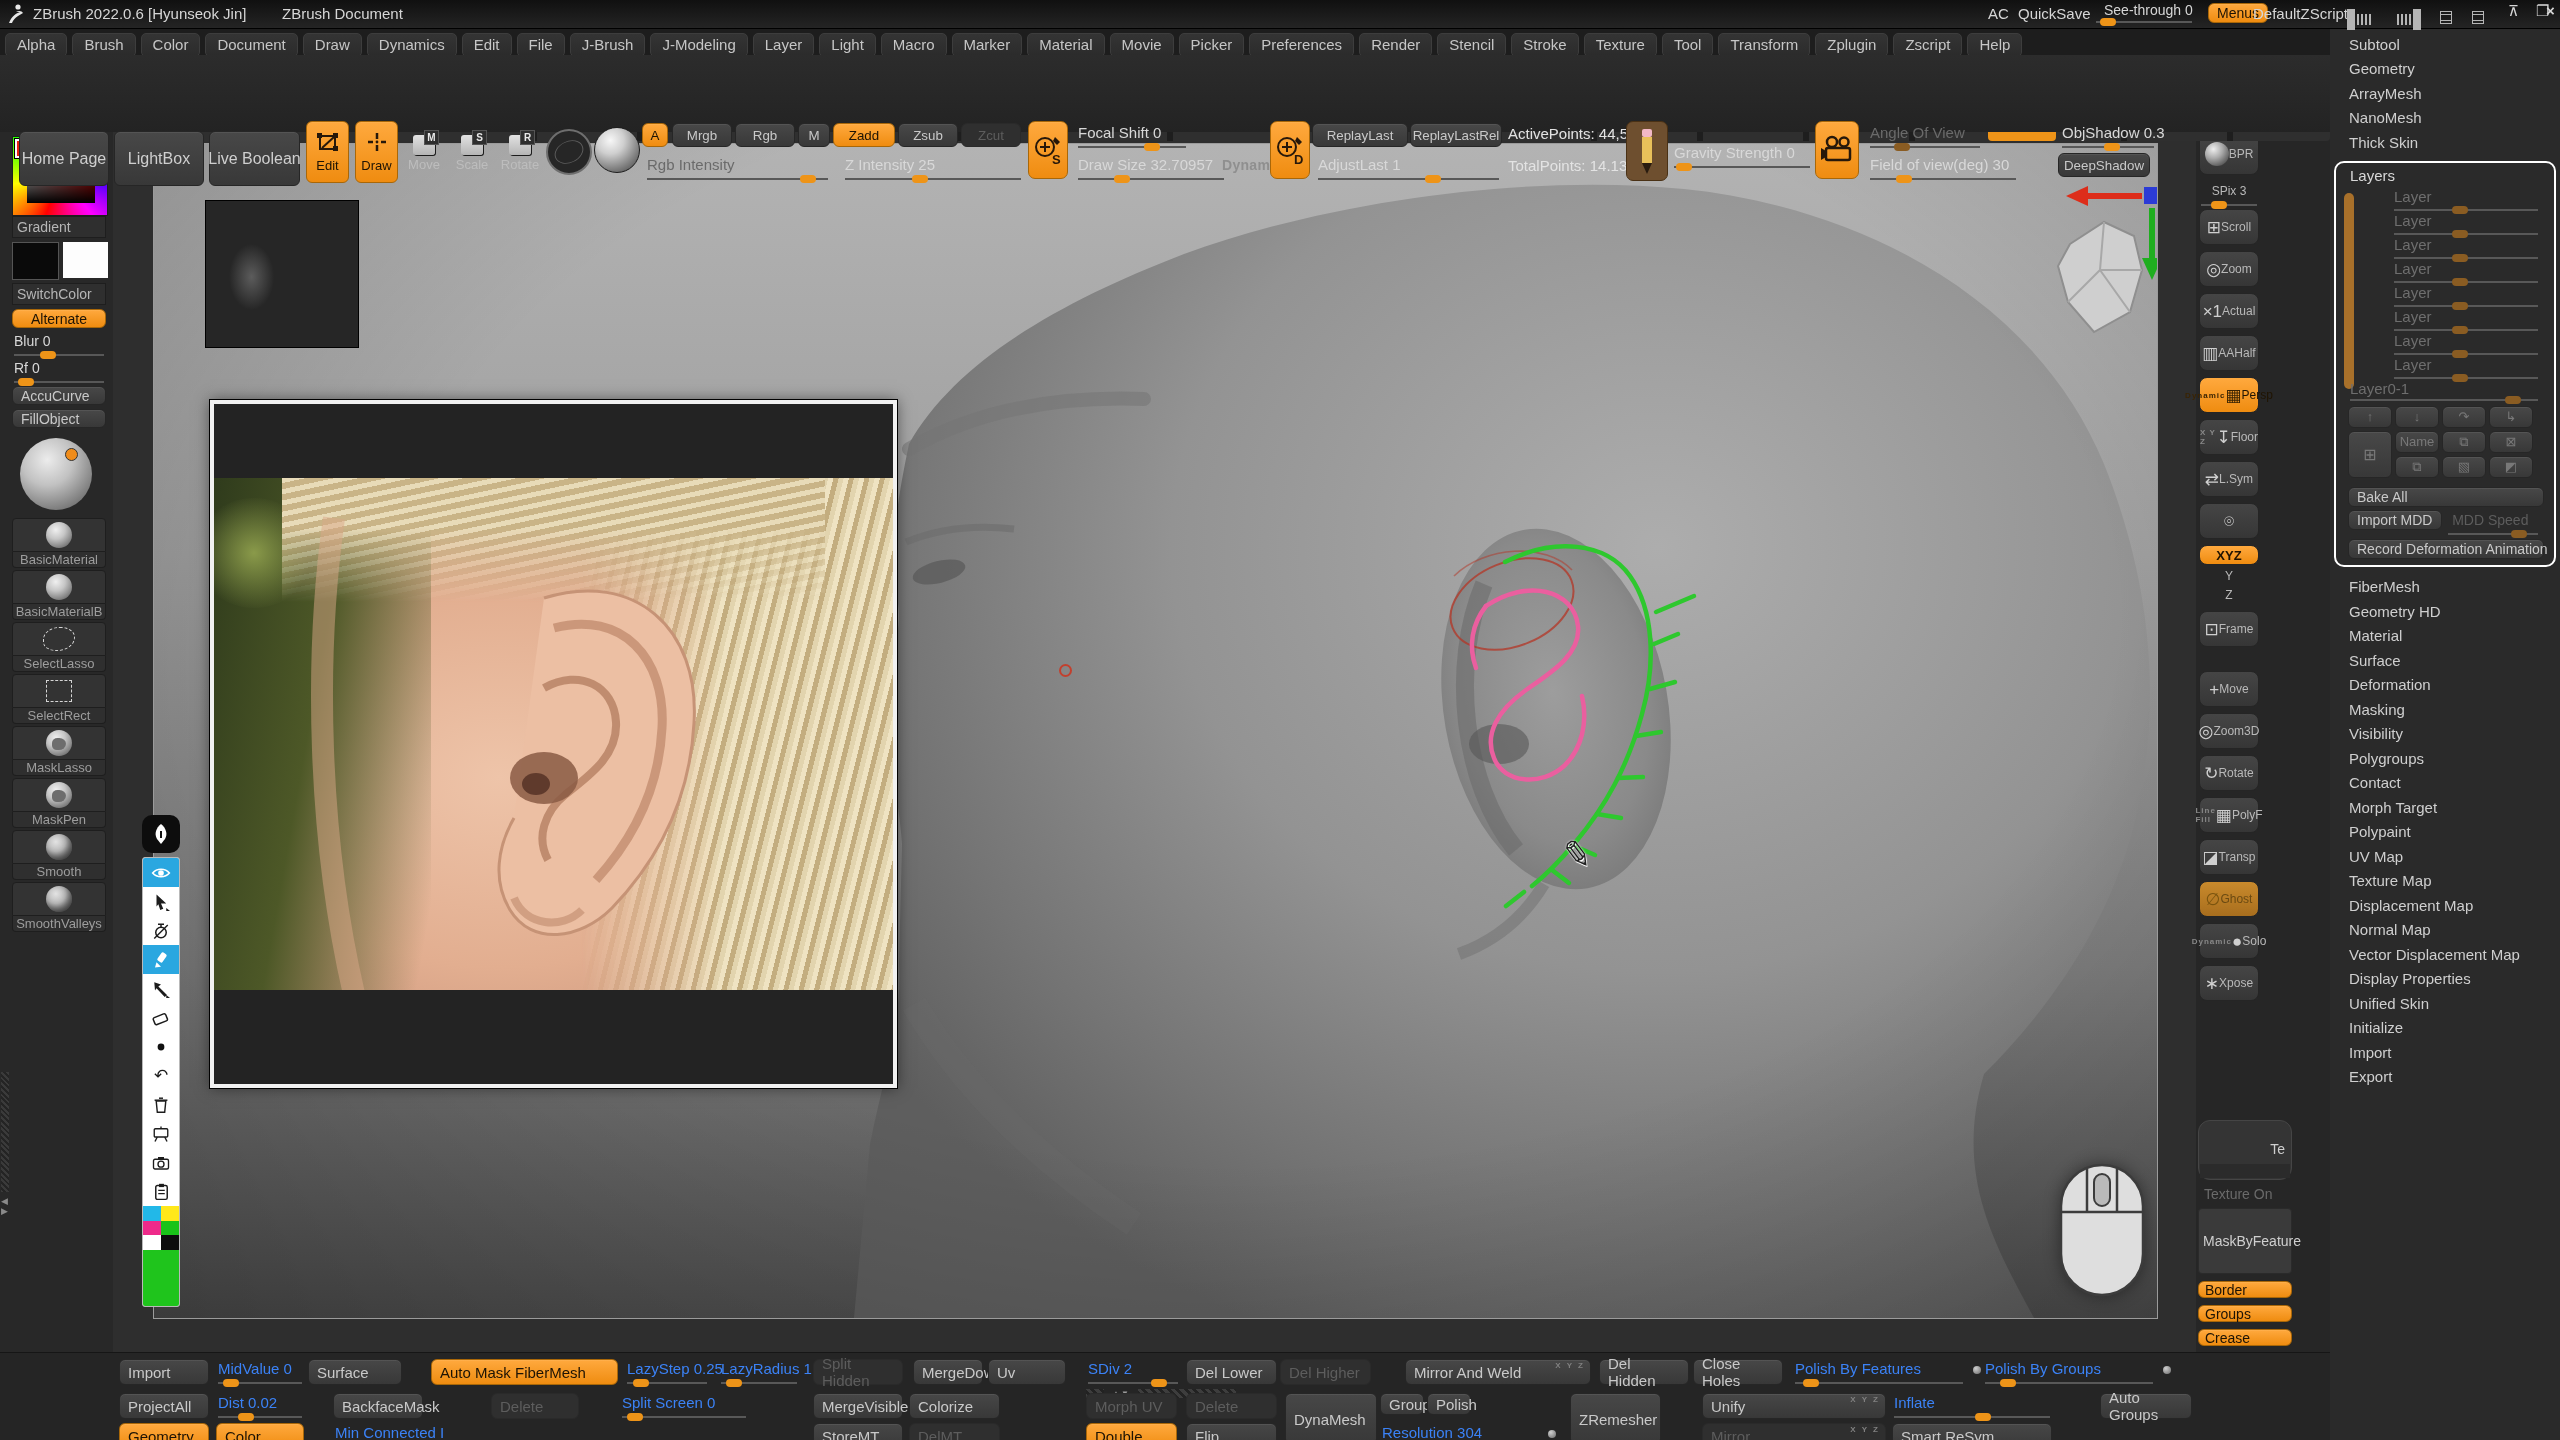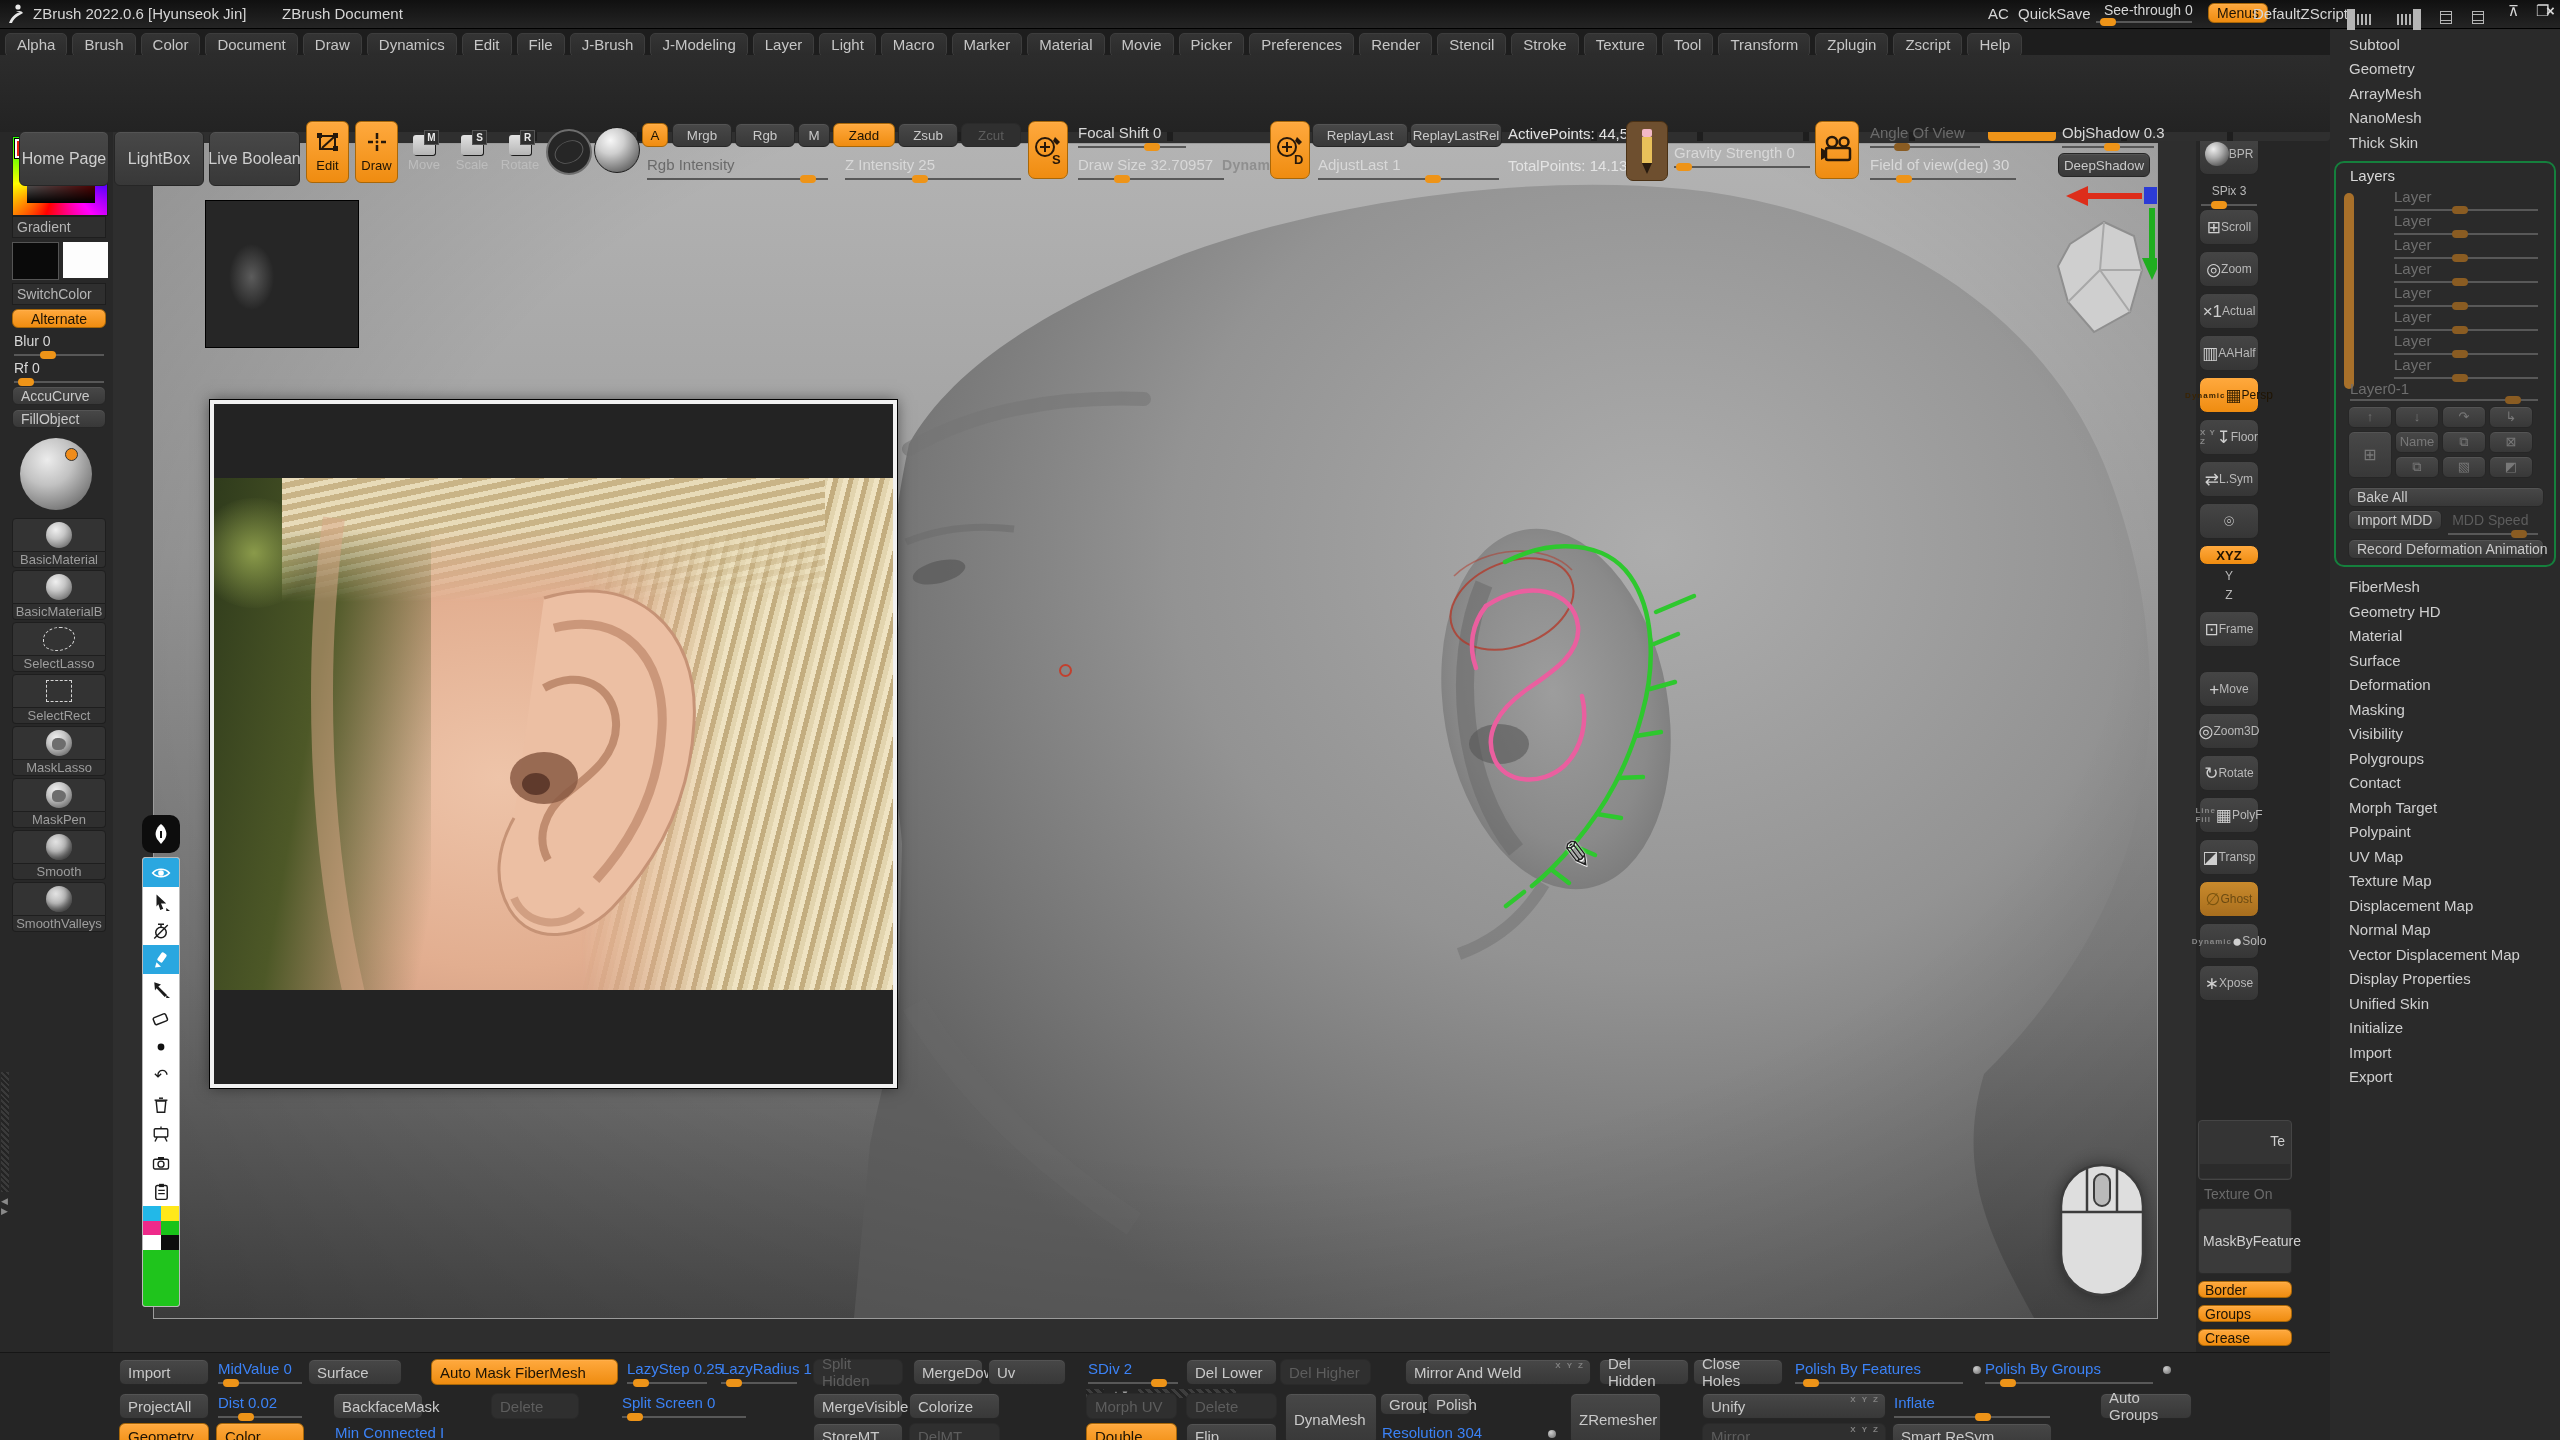--- a/index.html
+++ b/index.html
@@ -149,30 +149,30 @@
   .shelf-item.on{background:linear-gradient(#ffa93e,#ef8c10);color:#201402;}
   .shelf-item.on .icon,.shelf-item.on .sup{color:#3a2403;}
   .shelf-item.ghost-on{background:linear-gradient(#c98a2c,#a86e1e);color:#6b4a12;}
   .shelf-item.ghost-on .icon{color:#7a540f;}
   .shelf-item.plain{background:none;border:none;min-height:26px;margin-bottom:2px;padding-bottom:8px;}
   .shelf-item.minis{min-height:18px;background:none;border:none;margin-bottom:1px;padding:0;}
   .shelf-item.xyzbtn{min-height:20px;padding:0;margin-bottom:2px;font-weight:bold;font-size:13px;}
   .shelf-item.bpr{min-height:42px;}
   .bpr-ball{width:24px;height:24px;border-radius:50%;background:radial-gradient(circle at 35% 30%,#eee,#aaa 40%,#555 80%);}
   .rail2item{position:absolute;left:2px;width:94px;box-sizing:border-box;}
-  .texbox{height:60px;background:#343434;border:1px solid #454545;border-radius:4px;color:#cfcfcf;font-size:14px;
-    text-align:right;padding:12px 6px;box-sizing:border-box;}
+  .texbox{height:60px;background:#343434;border:1px solid #454545;border-radius:12px;color:#cfcfcf;font-size:14px;
+    text-align:right;padding:20px 6px;box-sizing:border-box;}
   .texbox .strip{position:absolute;left:1px;right:1px;bottom:1px;height:14px;background:#2b2b2b;}
   .maskbox{height:66px;background:#3a3a3a;border:1px solid #2a2a2a;border-radius:4px;display:flex;align-items:center;color:#cfcfcf;font-size:14px;padding-left:4px;box-sizing:border-box;}
   .rail2btn{height:17px;font-size:14px;justify-content:flex-start;padding:0 6px;width:94px;}
   
   .toolpanel{position:absolute;left:2330px;top:28px;width:230px;height:1412px;background:#2a2a2a;z-index:45;
     padding:4px 0 0 0;box-sizing:border-box;}
   .tp-item{height:24.5px;display:flex;align-items:center;padding-left:19px;color:#cfcfcf;}
-  .layersbox{margin:6px 4px 8px 4px;border:2px solid #15803d;border-radius:10px;padding:2px 6px 6px 10px;position:relative;}
+  .layersbox{margin:6px 4px 8px 4px;border:2px solid #ffffff;border-radius:10px;padding:2px 6px 6px 10px;position:relative;}
   .layers-title{color:#d8d8d8;padding:2px 0 4px 4px;}
   .layer-row{position:relative;height:24px;color:#6e6e6e;padding-left:48px;box-sizing:border-box;}
   .layer-row .trk{left:48px;right:10px;}
   .layers-scroll{position:absolute;left:8px;top:30px;width:10px;height:196px;background:#a8702a;border-radius:5px;}
   .lgrid{display:grid;grid-template-columns:44px 44px 44px 44px;gap:3px;margin:4px 0 6px 2px;}
   .lgrid .btn{height:22px;font-size:13px;color:#787878;}
   .lgrid .big{grid-row:span 2;height:47px;font-size:16px;}
   .wide{width:196px;height:20px;margin:3px 0 0 2px;font-size:14px;justify-content:flex-start;padding-left:8px;}
   .half{width:94px;height:20px;margin:3px 0 0 2px;font-size:14px;justify-content:flex-start;padding-left:8px;display:inline-flex;}
   .mddspeed{display:inline-block;position:relative;width:94px;color:#5d5d5d;font-size:14px;padding:2px 0 8px 6px;box-sizing:border-box;}

